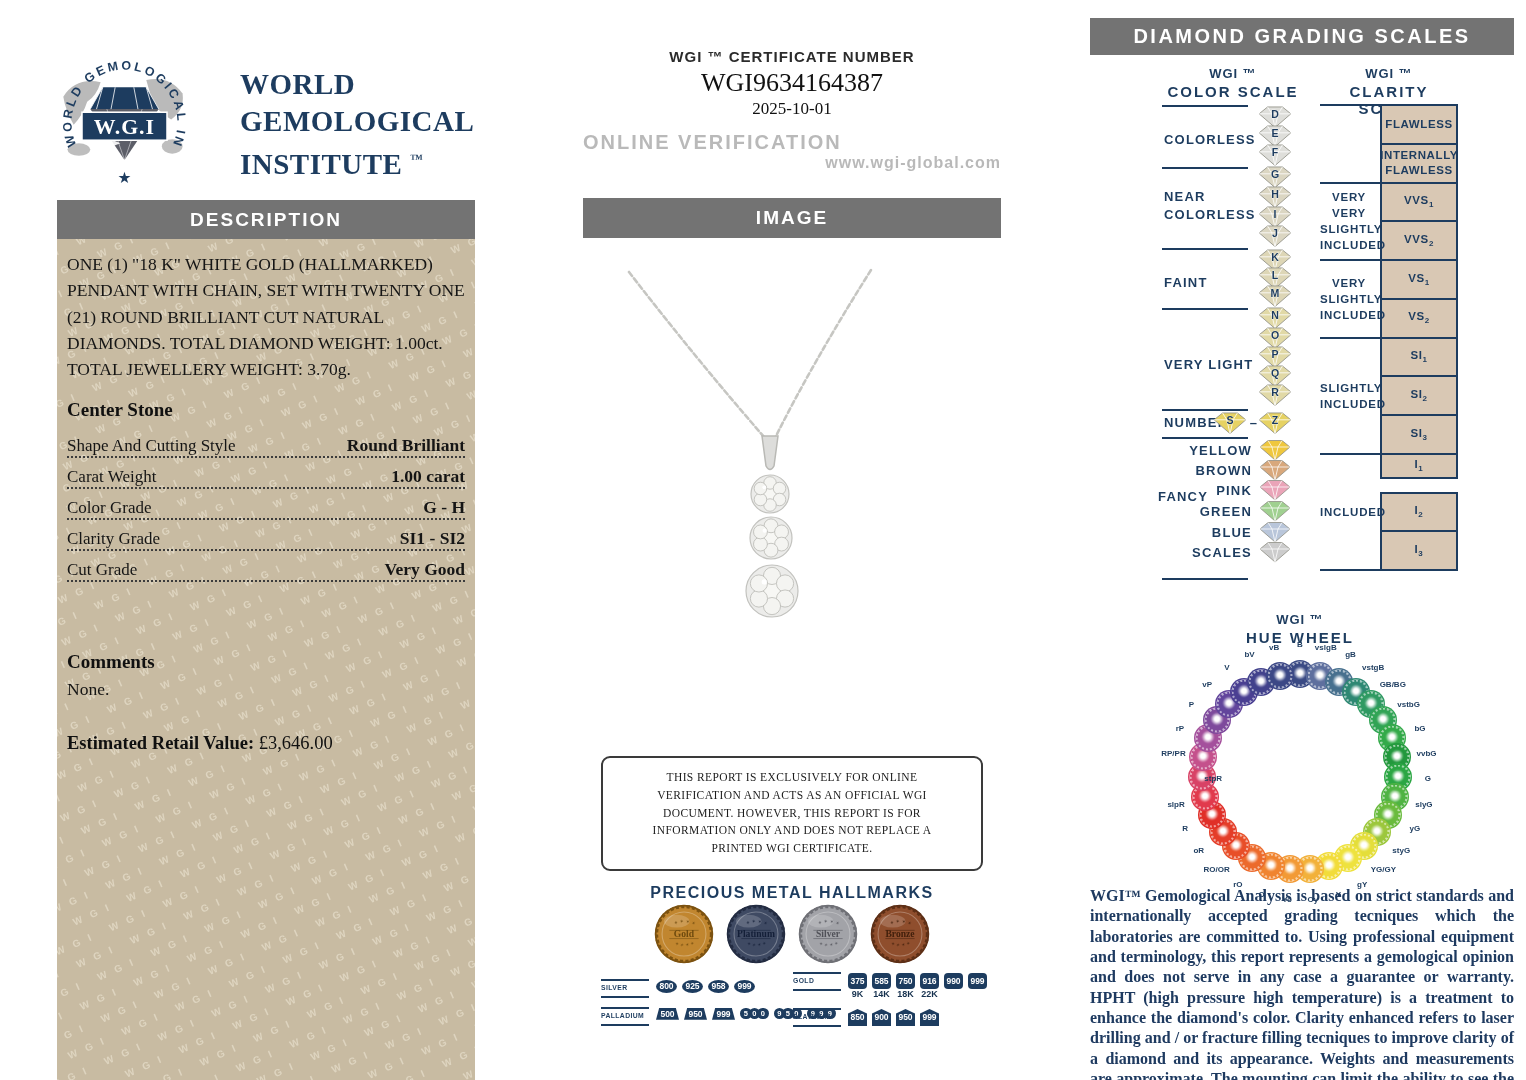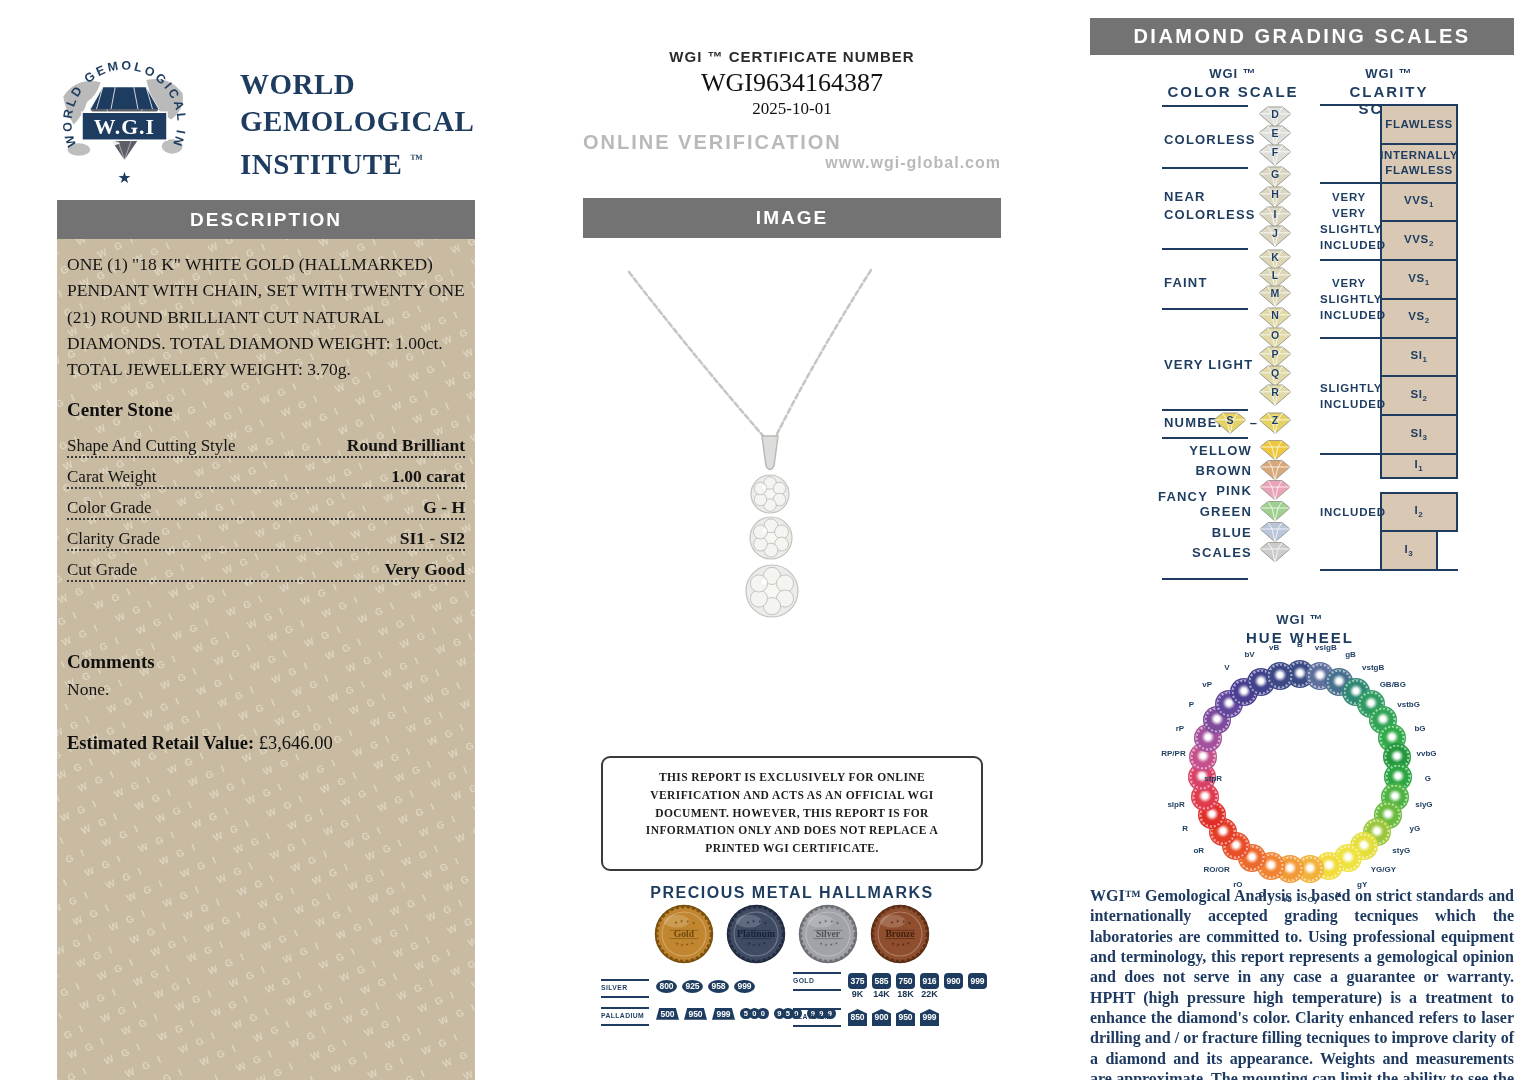--- a/index.html
+++ b/index.html
@@ -36,21 +36,21 @@
   .cert-num{left:0;top:68px;width:418px;text-align:center;font-family:"Liberation Serif",serif;
             font-size:26px;color:#111;}
   .cert-date{left:0;top:99px;width:418px;text-align:center;font-family:"Liberation Serif",serif;
              font-size:17px;color:#111;}
   .cert-ver{left:0;top:131px;width:418px;text-align:left;font-weight:bold;font-size:20px;
             letter-spacing:2px;color:#b9b9b9;}
   .cert-url{left:0;top:154px;width:418px;text-align:right;font-weight:bold;font-size:16px;
             letter-spacing:1px;color:#b9b9b9;}
   .img-bar{left:0;top:198px;width:418px;height:40px;font-size:19px;}
   .disclaimer{left:18px;top:756px;width:382px;box-sizing:border-box;border:2px solid #3a3a3a;border-radius:9px;
-              padding:11px 24px;text-align:center;font-family:"Liberation Serif",serif;font-weight:bold;
+              padding:11px 24px;text-align:center;font-family:"Liberation Serif",serif;font-weight:normal;
               font-size:11.5px;line-height:1.55;color:#1c1c1c;letter-spacing:.4px;}
   .hm-title{left:0;top:884px;width:418px;text-align:center;color:#1d3c5f;font-weight:bold;
             font-size:16px;letter-spacing:1.5px;}
   #seals{left:0;top:902px;width:418px;display:flex;justify-content:center;gap:8px;}
   #hm-left{left:18px;top:979px;width:188px;}
   #hm-right{left:210px;top:972px;width:208px;}
   .hm-row{display:flex;align-items:flex-start;gap:7px;margin-bottom:9px;}
   .hm-label{width:48px;flex:none;border-top:2px solid #1d3c5f;border-bottom:2px solid #1d3c5f;
             font:bold 6.8px/1 "Liberation Sans",sans-serif;color:#1d3c5f;padding:4px 0;letter-spacing:.4px;}
   .hm-badges{display:flex;gap:5px;align-items:flex-start;padding-top:1px;}
@@ -592,21 +592,21 @@
         <div class="cl-box" style="left: 292px; top: 415px; width: 78px; height: 40.75px; margin-top: -1px;">
           <span>SI<sub>3</sub></span>
         </div>
         <div class="cl-label" style="left: 232px; top: 395.625px;">SLIGHTLY<br>INCLUDED</div>
         <div class="cl-box" style="left: 292px; top: 453.75px; width: 78px; height: 26px; margin-top: -1px; align-items: center;">
           <span>I<sub>1</sub></span>
         </div>
         <div class="cl-box" style="left: 292px; top: 492.5px; width: 78px; height: 40.75px; margin-top: -1px;">
           <span>I<sub>2</sub></span>
         </div>
-        <div class="cl-box" style="left: 292px; top: 531.25px; width: 58px; height: 40.75px; margin-top: -1px;">
+        <div class="cl-box" style="left: 292px; top: 531.25px; width: 78px; height: 40.75px; margin-top: -1px;">
           <span>I<sub>3</sub></span>
         </div>
         <div class="cl-label" style="left: 232px; top: 511.875px;">INCLUDED</div>
         <div class="rule" style="left: 232px; top: 104px; width: 138px;"></div>
         <div class="rule" style="left: 232px; top: 181.5px; width: 60px;"></div>
         <div class="rule" style="left: 232px; top: 259px; width: 60px;"></div>
         <div class="rule" style="left: 232px; top: 336.5px; width: 60px;"></div>
         <div class="rule" style="left: 232px; top: 452.75px; width: 60px;"></div>
         <div class="rule" style="left: 232px; top: 569px; width: 138px;"></div>
       </div>

